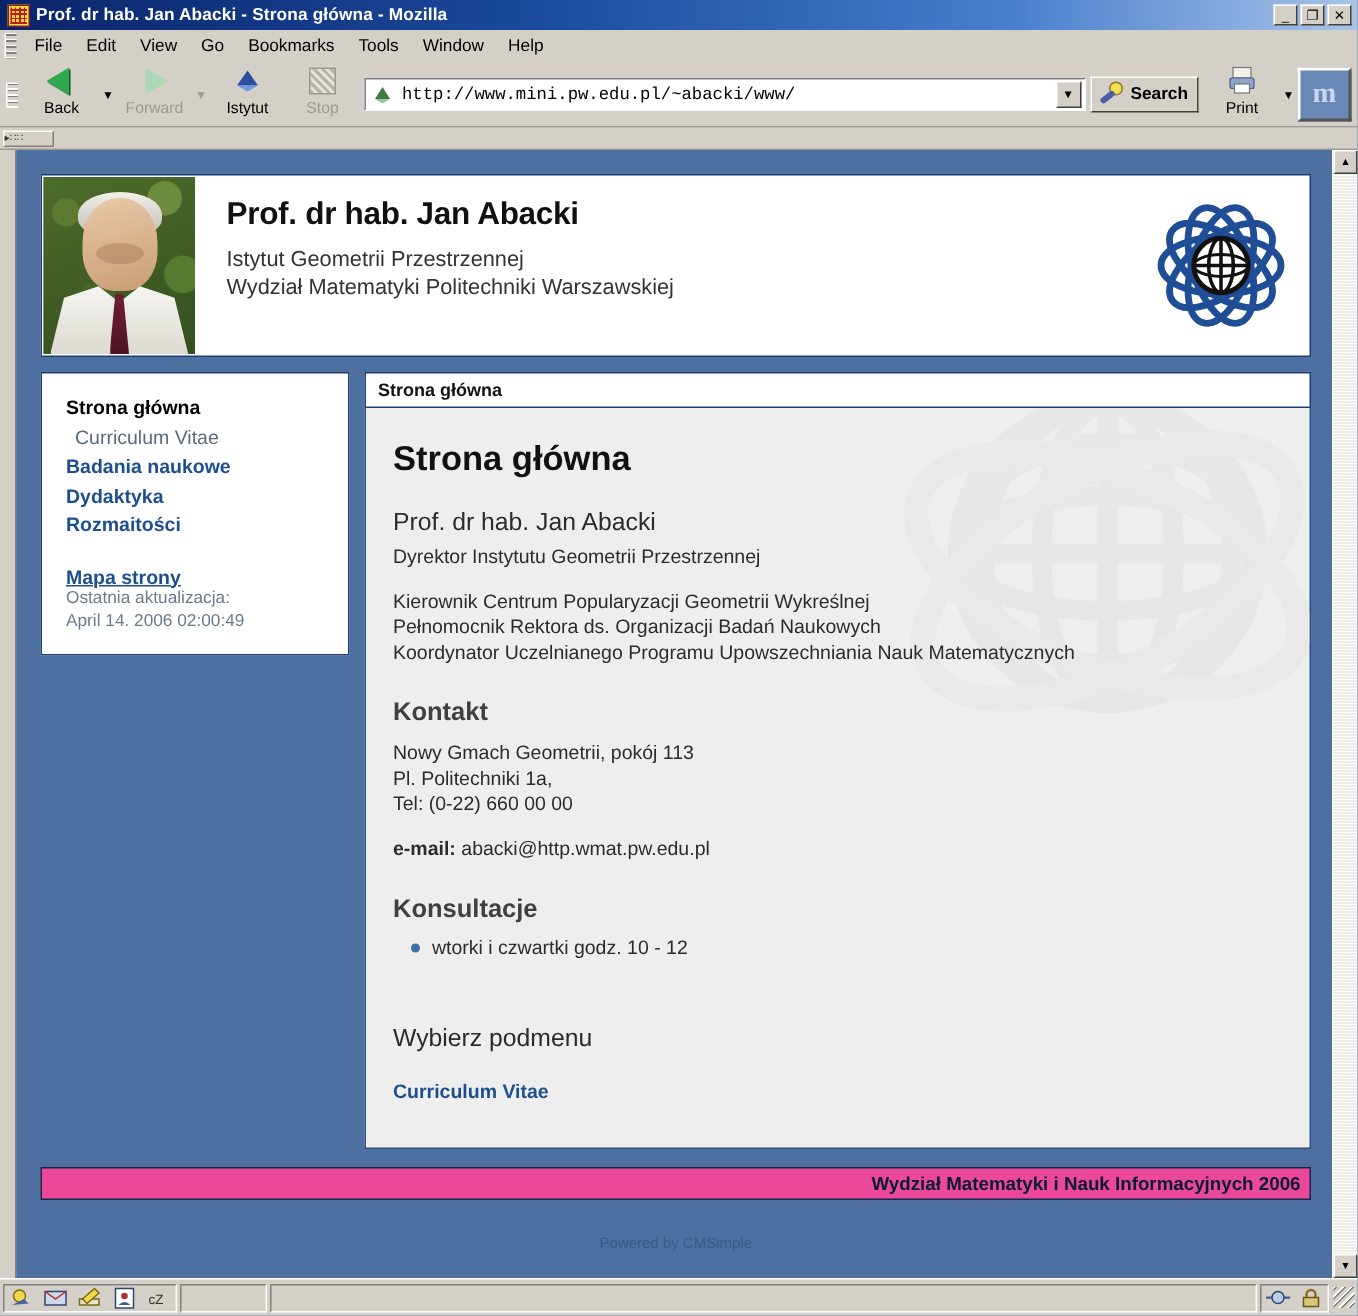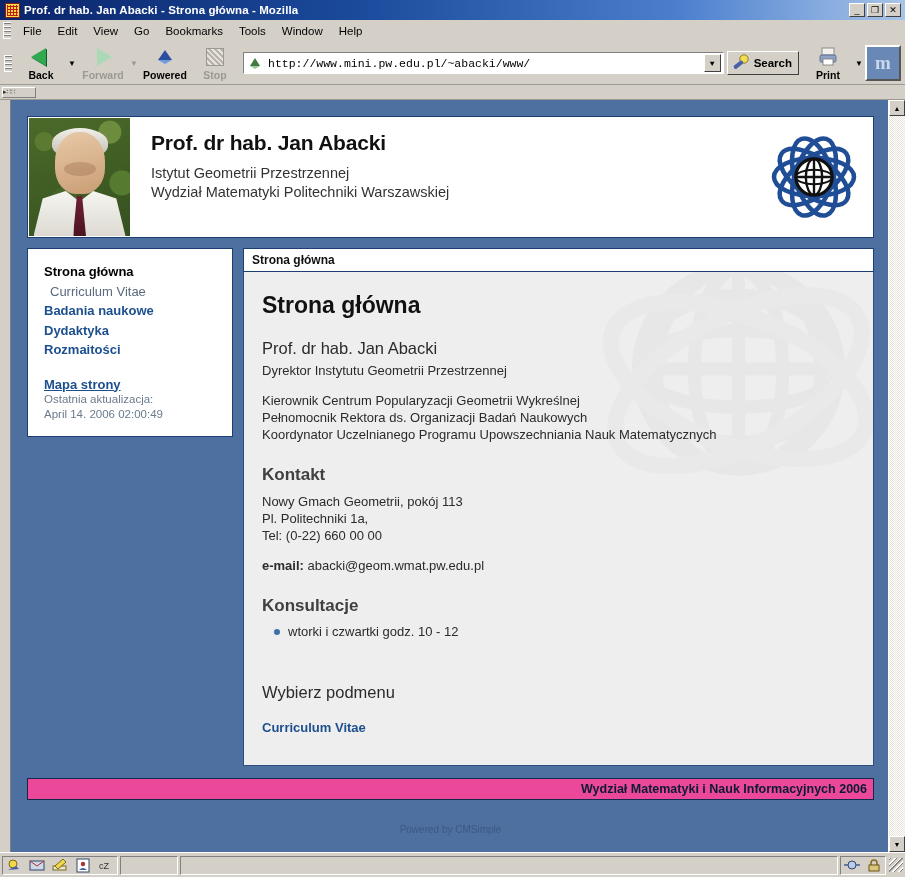--- a/index.html
+++ b/index.html
@@ -48,22 +48,22 @@
     background:repeating-linear-gradient(180deg,#fff 0 1px,#808080 1px 2px,transparent 2px 4px);
     border-left:1px solid #fff;}
   .menuitem{font-size:11.5px;color:#000;padding:2px 8px;white-space:nowrap;}
 
   
   .navbar{
     height:42px;background:#d4d0c8;display:flex;align-items:center;padding:0 4px;
     border-bottom:1px solid #9a9a94;
   }
   .tb-btn{
-    display:flex;flex-direction:column;align-items:center;justify-content:center;
-    width:50px;height:40px;font-size:10.5px;color:#000;font-weight:bold;
+    display:flex;flex-direction:column;align-items:center;
+    width:50px;height:40px;font-size:10.5px;color:#000;
   }
   .tb-btn.disabled{color:#9a9a94;}
   .tb-ico{width:22px;height:22px;position:relative;margin-bottom:1px;}
   .arrowdrop{font-size:8px;color:#000;width:12px;text-align:center;}
   .arrowdrop.dim{color:#9a9a94;}
 
   
   .ico-back,.ico-fwd{
     width:0;height:0;border-top:9px solid transparent;border-bottom:9px solid transparent;
     position:absolute;top:2px;
@@ -291,21 +291,21 @@
     </div>
     <div class="arrowdrop dim">▼</div>
 
     <div class="tb-btn">
       <div class="tb-ico">
         <svg viewBox="0 0 22 22" width="22" height="22" aria-hidden="true">
           <path d="M4 14 L11 4 L18 14 Z" fill="#2b4f9e"></path>
           <path d="M4 14 L11 18 L18 14 Z" fill="#6f9be0"></path>
         </svg>
       </div>
-      <span>Powered</span>
+      <span>Istytut</span>
     </div>
 
     <div class="tb-btn disabled">
       <div class="tb-ico">
           <i class="ico-stop"></i>
         </div>
       <span>Stop</span>
     </div>
 
     <div class="urlbar">
@@ -433,21 +433,21 @@
               <div class="c-p">Pełnomocnik Rektora ds. Organizacji Badań Naukowych</div>
               <div class="c-p">Koordynator Uczelnianego Programu Upowszechniania Nauk Matematycznych</div>
 
               <div class="c-h2">Kontakt</div>
               <div class="c-p">Nowy Gmach Geometrii, pokój 113</div>
               <div class="c-p">Pl. Politechniki 1a,</div>
               <div class="c-p">Tel: (0-22) 660 00 00</div>
               <div class="c-gap"></div>
               <div class="c-p">
                 <span class="c-bold">e-mail:</span>
-                <span>abacki@geom.wmat.pw.edu.pl</span>
+                <span>abacki@http.wmat.pw.edu.pl</span>
               </div>
 
               <div class="c-h2">Konsultacje</div>
               <div class="c-li">wtorki i czwartki godz. 10 - 12</div>
 
               <div class="c-sub">Wybierz podmenu</div>
               <div class="c-sublink">Curriculum Vitae</div>
             </div>
           </div>
         </div>

